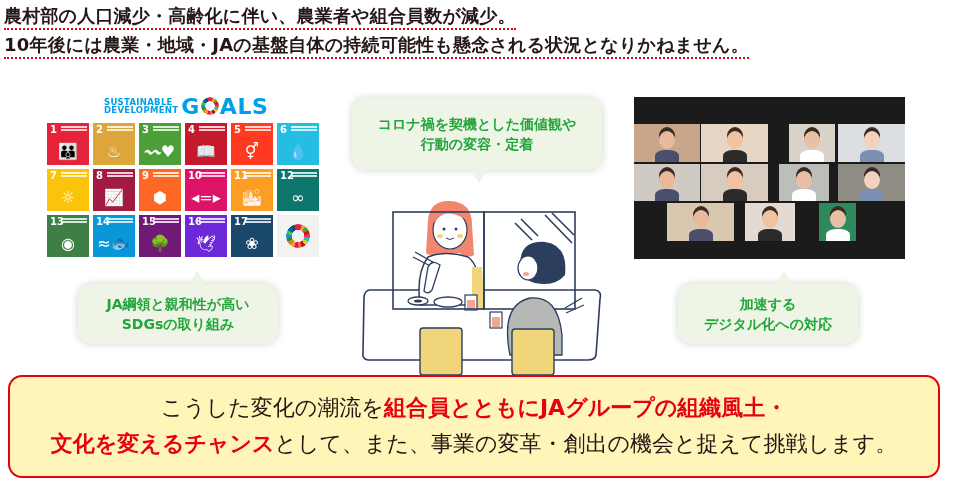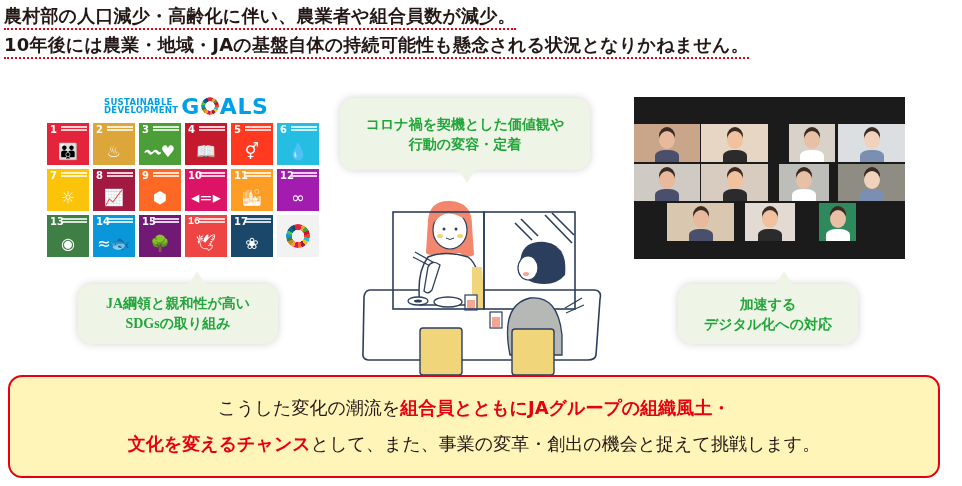--- a/index.html
+++ b/index.html
@@ -24,38 +24,38 @@
   .tile.wheeltile{background:#f2f2f2;}
   .tile.wheeltile .ring{position:absolute;left:9px;top:9px;width:24px;height:24px;border-radius:50%;
     background:conic-gradient(#e5243b 0 20deg,#dda63a 20deg 40deg,#4c9f38 40deg 60deg,#c5192d 60deg 80deg,#ff3a21 80deg 100deg,#26bde2 100deg 120deg,#fcc30b 120deg 140deg,#a21942 140deg 160deg,#fd6925 160deg 180deg,#dd1367 180deg 200deg,#fd9d24 200deg 220deg,#bf8b2e 220deg 240deg,#3f7e44 240deg 260deg,#0a97d9 260deg 280deg,#56c02b 280deg 300deg,#00689d 300deg 320deg,#19486a 320deg 340deg,#e5243b 340deg 360deg);
     -webkit-mask:radial-gradient(circle,transparent 6px,#000 6.5px);mask:radial-gradient(circle,transparent 6px,#000 6.5px);}
 
   
   .bubble{position:absolute;background:#eef5e6;border-radius:14px;box-shadow:0 0 8px rgba(0,0,0,0.18);color:#22a53a;font-weight:bold;font-size:14px;line-height:20px;text-align:center;display:flex;flex-direction:column;justify-content:center;}
   .bubble .tail{position:absolute;width:0;height:0;border-left:9px solid transparent;border-right:9px solid transparent;}
   .bubble .tail.up{border-bottom:14px solid #eef5e6;top:-13px;}
   .bubble .tail.down{border-top:14px solid #eef5e6;bottom:-13px;}
-  #bubble-sdgs{left:78px;top:284px;width:200px;height:60px;font-family:Liberation Serif, serif;}
+  #bubble-sdgs{left:78px;top:284px;width:200px;height:60px;}
   #bubble-sdgs .tail{left:110px;}
-  #bubble-corona{left:340px;top:98px;width:250px;height:72px;}
+  #bubble-corona{left:352px;top:98px;width:250px;height:72px;}
   #bubble-corona .tail{left:118px;}
   #bubble-digital{left:678px;top:284px;width:180px;height:60px;}
   #bubble-digital .tail{left:97px;}
 
   
   .illus{position:absolute;left:350px;top:195px;width:265px;height:180px;}
 
   
   .vc{position:absolute;left:634px;top:97px;width:271px;height:162px;background:#1b1b1b;}
   .vc .cell{position:absolute;overflow:hidden;}
   .vc .face{position:absolute;border-radius:50%;}
   .vc .body{position:absolute;border-radius:40% 40% 0 0;}
 
   
-  .message{position:absolute;left:8px;top:375px;width:932px;height:103px;box-sizing:border-box;border:2.5px solid #e60012;border-radius:14px;background:#fff5b8;text-align:center;font-size:18px;line-height:36px;padding-top:13px;color:#231815;}
+  .message{position:absolute;left:8px;top:375px;width:932px;height:103px;box-sizing:border-box;border:2.5px solid #e60012;border-radius:14px;background:#fff5b8;text-align:center;font-size:22px;line-height:36px;padding-top:13px;color:#231815;}
   .message .hl{color:#e60012;font-weight:bold;}
   .message .line{display:block;white-space:nowrap;}
 </style>
 </head>
 <body>
 
 <div class="headline" id="h1"><span class="ul">農村部の人口減少・高齢化に伴い、農業者や組合員数が減少。</span></div>
 <div class="headline" id="h2"><span class="ul">10年後には農業・地域・JAの基盤自体の持続可能性も懸念される状況となりかねません。</span></div>
 
 <div class="sdg-logo">
@@ -119,41 +119,41 @@
     <div class="tile" style="background: rgb(221, 19, 103);">
       <span class="num">10</span>
       <span class="cap"></span>
       <span class="glyph">◂=▸</span>
     </div>
     <div class="tile" style="background: rgb(253, 157, 36);">
       <span class="num">11</span>
       <span class="cap"></span>
       <span class="glyph">🏙</span>
     </div>
-    <div class="tile" style="background: #a21caf;">
+    <div class="tile" style="background: #0f766e;">
       <span class="num">12</span>
       <span class="cap"></span>
       <span class="glyph">∞</span>
     </div>
     <div class="tile" style="background: rgb(63, 126, 68);">
       <span class="num">13</span>
       <span class="cap"></span>
       <span class="glyph">◉</span>
     </div>
     <div class="tile" style="background: rgb(10, 151, 217);">
       <span class="num">14</span>
       <span class="cap"></span>
       <span class="glyph">≈🐟</span>
     </div>
     <div class="tile" style="background: #701a75;">
       <span class="num">15</span>
       <span class="cap"></span>
       <span class="glyph">🌳</span>
     </div>
-    <div class="tile" style="background: #ef4444; font-family: Liberation Mono, monospace;">
+    <div class="tile" style="background: #6d28d9;">
       <span class="num">16</span>
       <span class="cap"></span>
       <span class="glyph">🕊</span>
     </div>
     <div class="tile" style="background: rgb(25, 72, 106);">
       <span class="num">17</span>
       <span class="cap"></span>
       <span class="glyph">❀</span>
     </div>
     <div class="tile wheeltile" style="background: rgb(242, 242, 242);">

